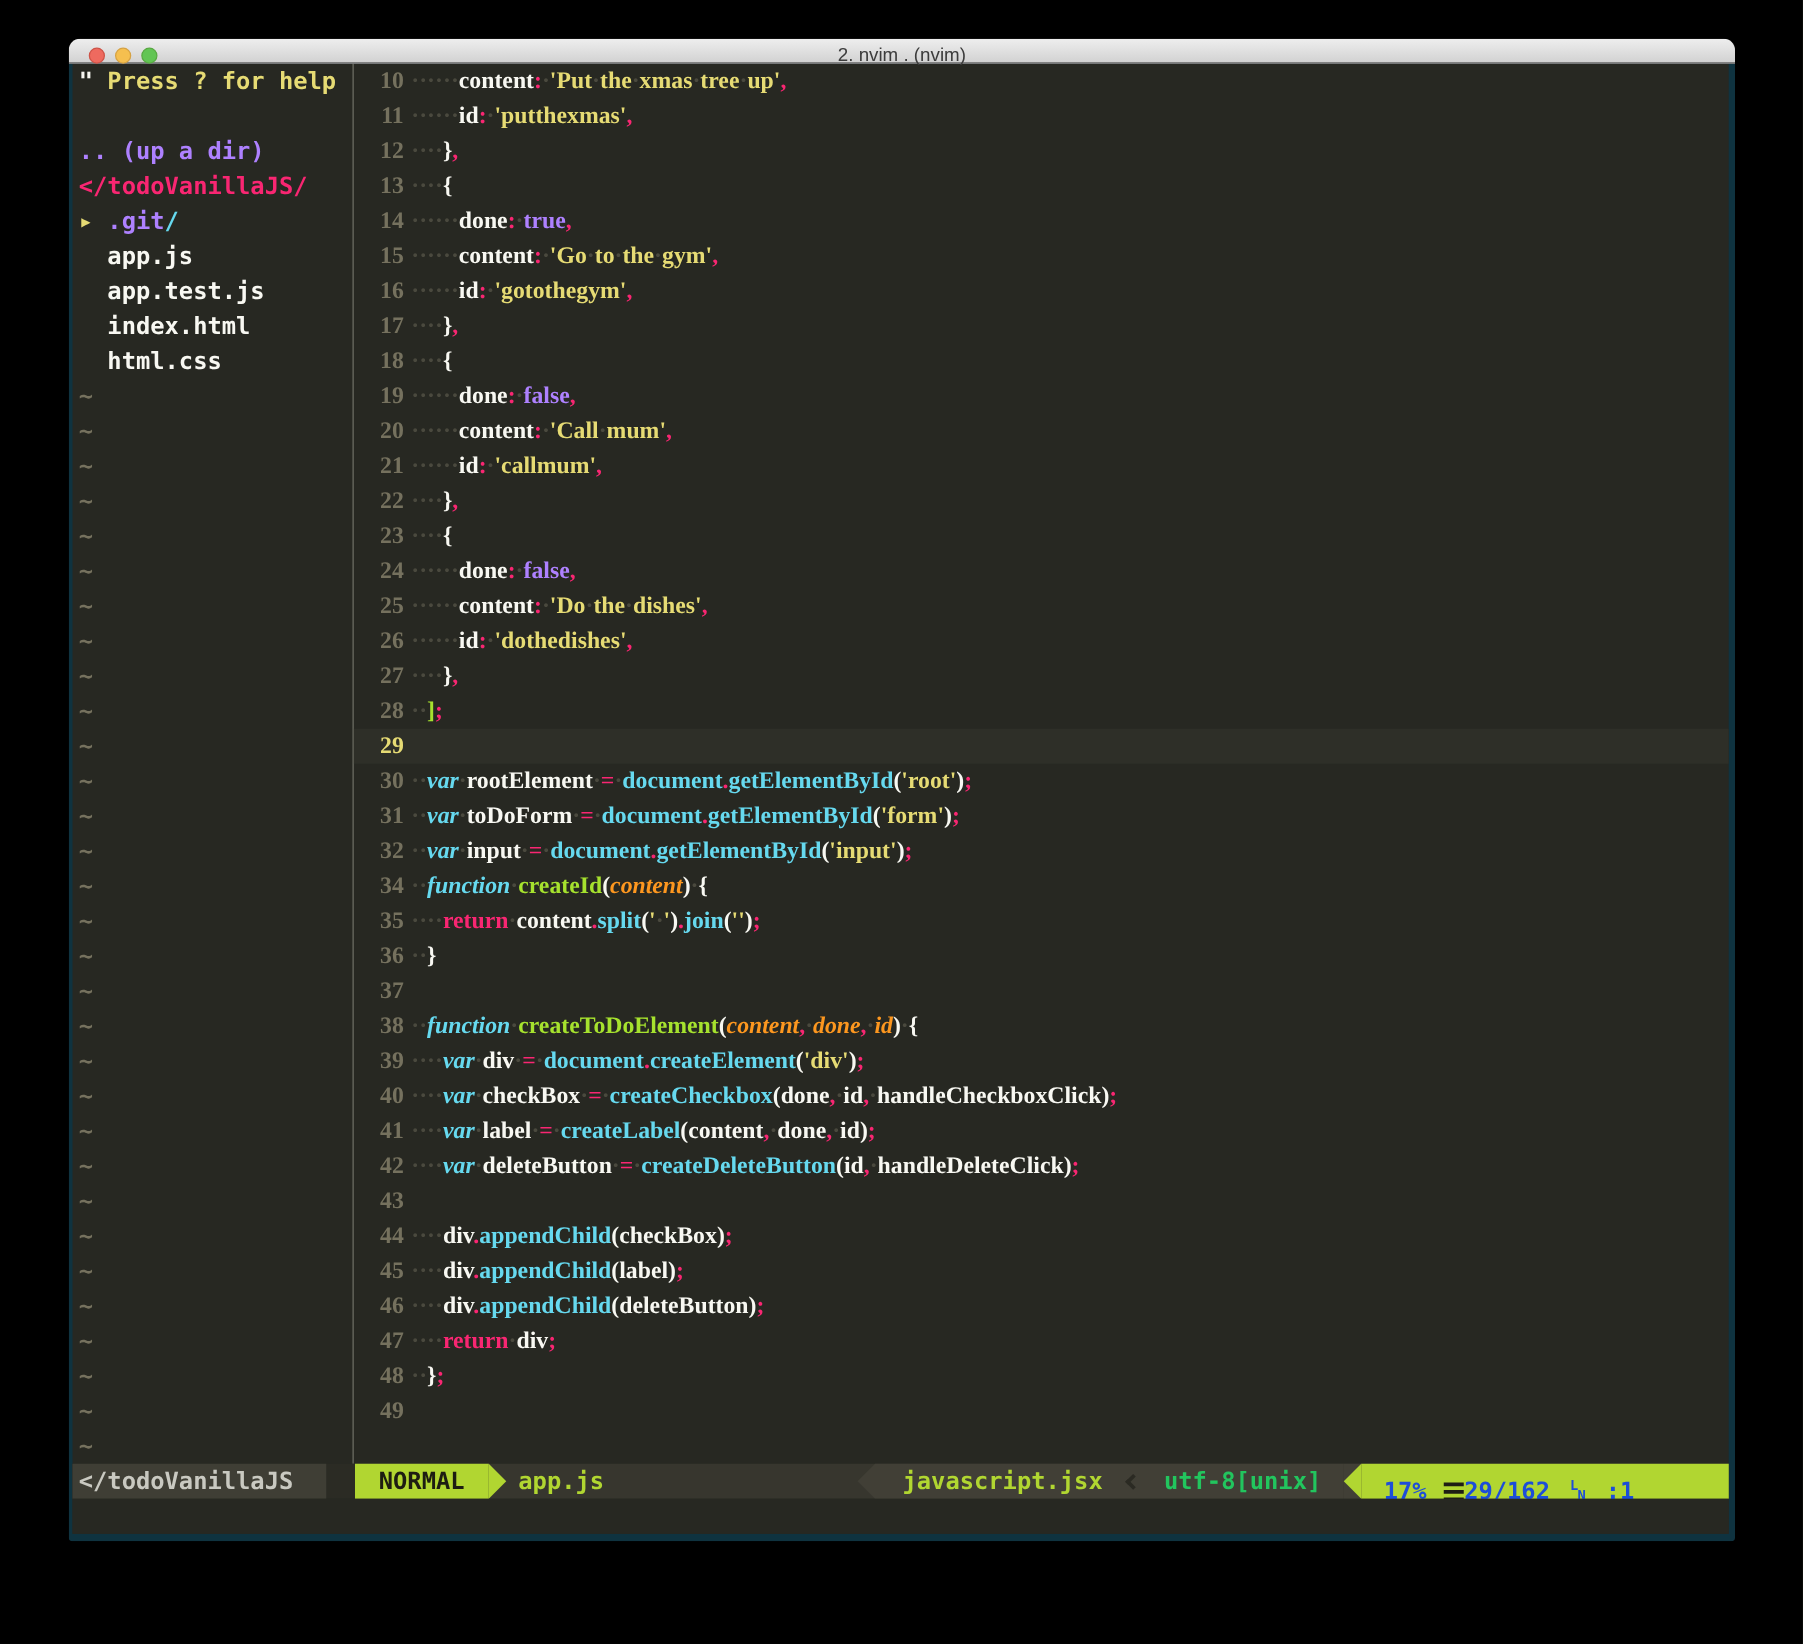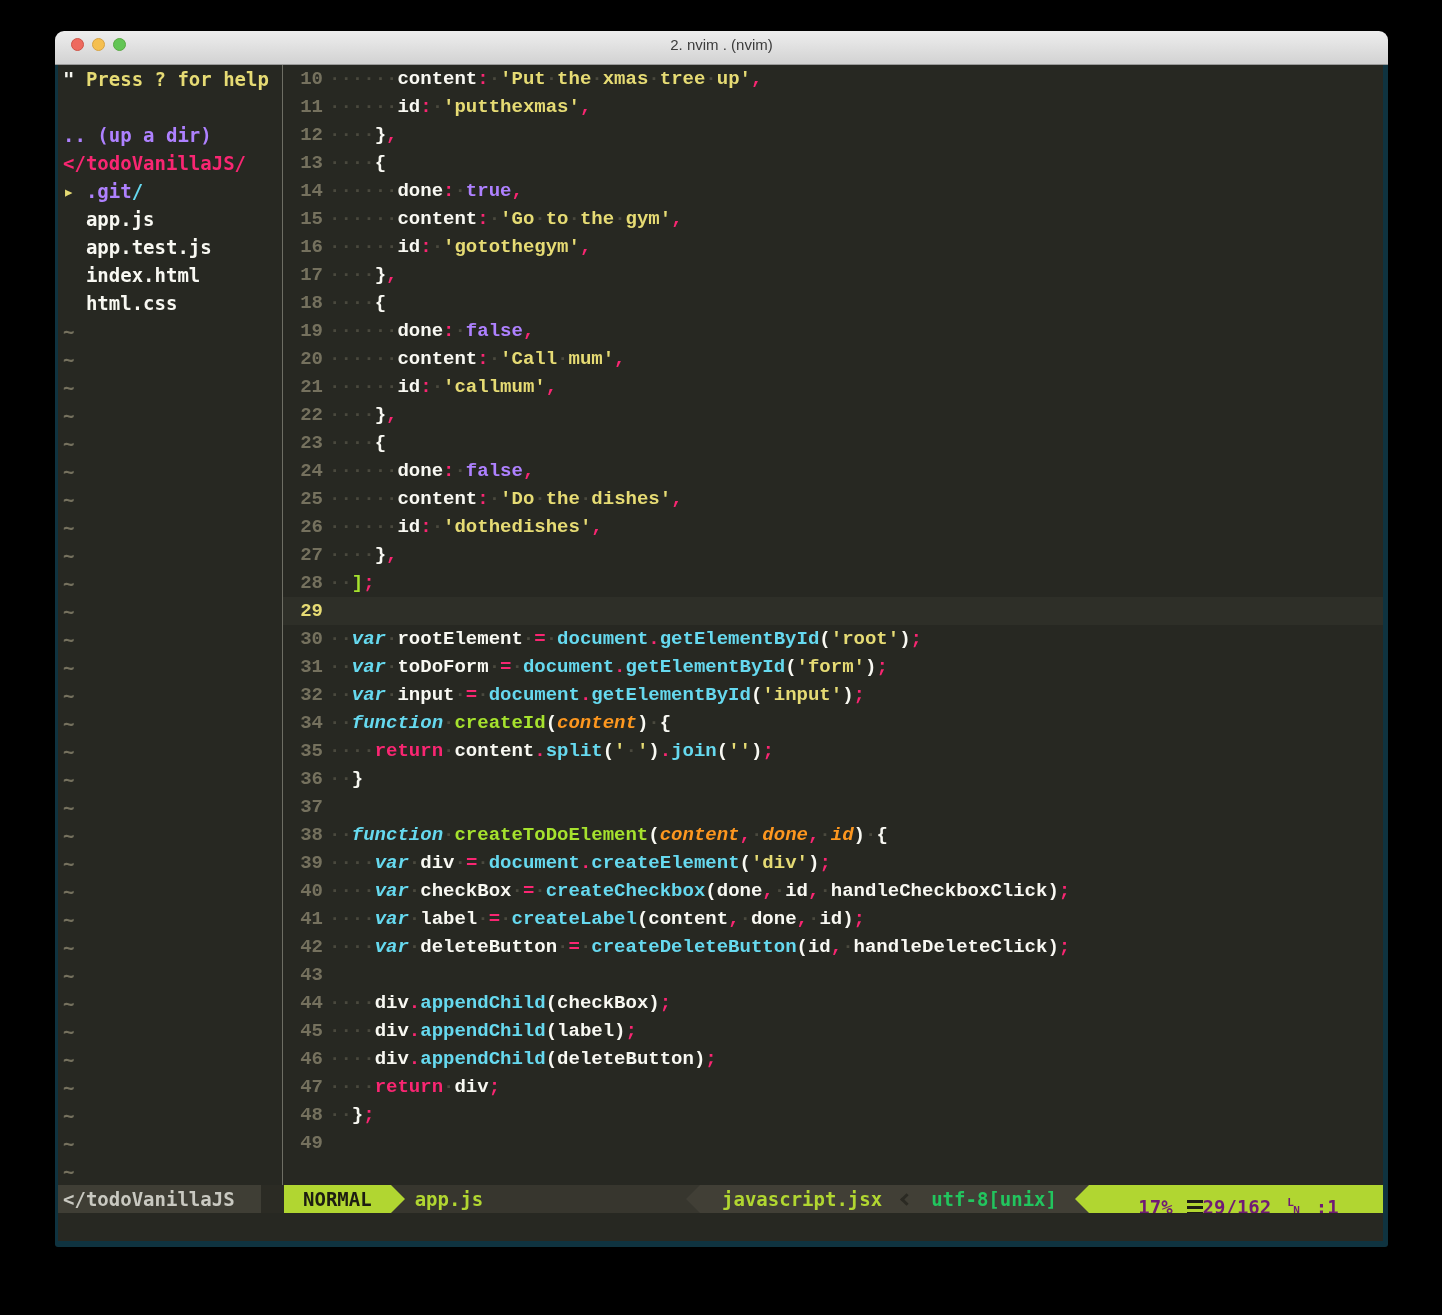--- a/index.html
+++ b/index.html
@@ -6,21 +6,21 @@
   *{box-sizing:border-box;}
 
   
   .window{
     position:absolute;left:55px;top:31px;width:1333px;
     border-radius:9px 9px 3px 3px;
     box-shadow:0 18px 60px rgba(0,0,0,.85);
     overflow:hidden;
   }
   .titlebar{
-    height:34px;position:relative;
+    height:20px;position:relative;
     background:linear-gradient(#eeeeee,#d2d2d2);
     border-bottom:1px solid #9a9a9a;
     font-family:"Liberation Sans","DejaVu Sans",sans-serif;
   }
   .lights{position:absolute;left:16px;top:7px;display:flex;gap:8px;}
   .light{width:13px;height:13px;border-radius:50%;display:inline-block;}
   .light.red{background:#ee6a5f;border:1px solid #ce5347;}
   .light.yellow{background:#f5bf4f;border:1px solid #d6a243;}
   .light.green{background:#62c554;border:1px solid #58a942;}
   .wtitle{
@@ -35,21 +35,21 @@
 
   
   .sidebar{width:225px;border-right:1px solid #6e6e64;overflow:hidden;}
   .tree-row{height:28px;line-height:28px;font-size:19px;font-weight:bold;
     font-family:"DejaVu Sans Mono","Liberation Mono",monospace;
     padding-left:5px;white-space:pre;}
 
   
   .editor{flex:1;overflow:hidden;}
   .code-row{height:28px;line-height:28px;display:flex;font-size:19px;font-weight:bold;
-    font-family:Liberation Mono, monospace;white-space:pre;}
+    font-family:Liberation Serif, serif;white-space:pre;}
   .code-row.cursor{background:#2e2f28;justify-content:space-between;}
   .gutter{width:40px;flex:0 0 40px;text-align:right;color:#75715e;}
   .codetext{padding-left:6px;}
   .cursor .gutter{color:var(--str);}
 
   
   .t-fg{color:var(--fg);}
   .t-pink{color:var(--pink);}
   .t-str{color:var(--str);}
   .t-purple{color:var(--purple);}
@@ -74,22 +74,22 @@
   .arr-mode{border-left:14px solid var(--sgreen);}
   .seg-file{color:var(--sgreen);padding-left:10px;}
   .flex-sp{flex:1;}
   .arr-gray{border-right:14px solid #413f36;}
   .seg-gray{background:#413f36;display:flex;align-items:center;}
   .seg-ft{color:var(--sgreen);padding:0 8px 0 22px;}
   .seg-enc{color:#22c55e;padding:0 18px 0 8px;}
   .chev{width:9px;height:9px;border-left:3px solid #2b2a23;border-bottom:3px solid #2b2a23;
     transform:rotate(45deg);margin:0 12px;flex:0 0 auto;}
   .arr-green{border-right:14px solid var(--sgreen);background:#413f36;}
-  .seg-pos{flex:0 0 294px;background:var(--sgreen);color:#701a75;display:flex;
-    align-items:center;justify-content:center;padding:16px 13px 0 18px;}
+  .seg-pos{flex:0 0 294px;background:var(--sgreen);color:#1d4ed8;display:flex;
+    align-items:center;justify-content:flex-start;padding:16px 13px 0 18px;}
   .pgroup{display:flex;align-items:center;gap:14px;}
   .burger{display:inline-block;width:16px;height:3px;background:#1e1e14;
     box-shadow:0 -6px 0 #1e1e14,0 6px 0 #1e1e14;}
   .lng{display:inline-block;vertical-align:middle;margin:0 2px;}
   .lng i{display:block;font-style:normal;font-size:11px;line-height:8px;font-weight:bold;}
   .lng i.n{padding-left:6px;}
   .cmdline{height:28px;background:var(--bg);}
 </style>
 </head>
 <body>

